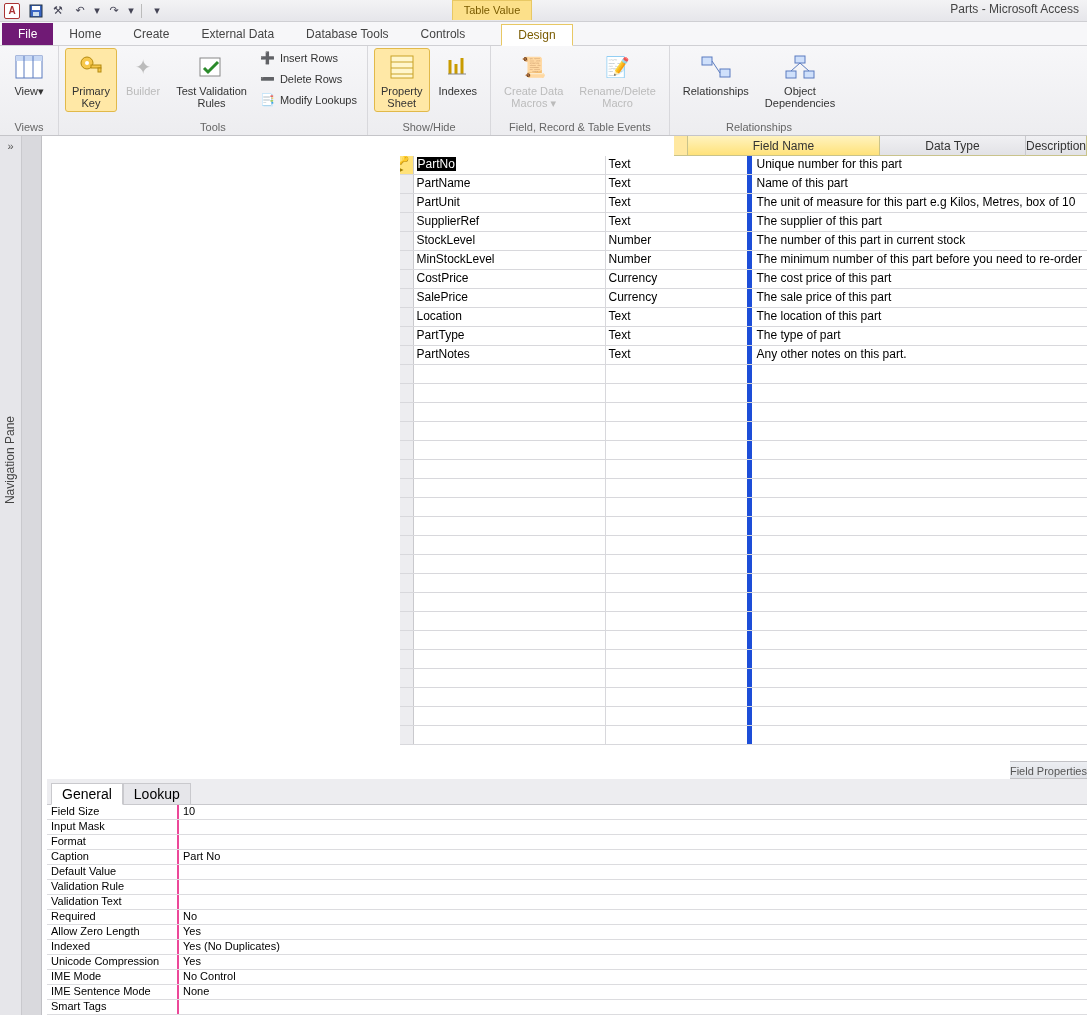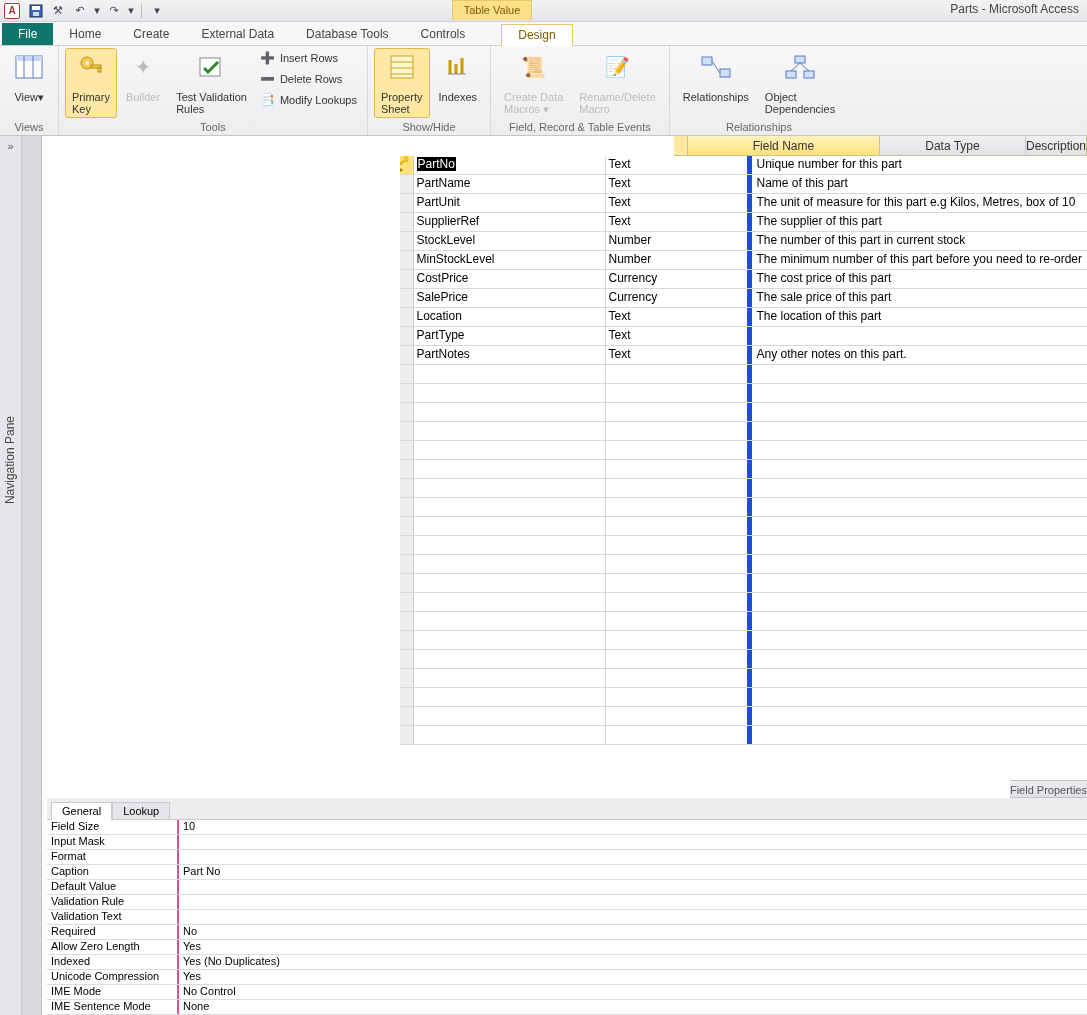--- a/index.html
+++ b/index.html
@@ -58,21 +58,21 @@
 
   
   .menurow {
     height: 24px;
     background: #f7f7f9;
     border-bottom: 1px solid #d0d0d4;
     display:flex; align-items:flex-end;
     padding-left:2px;
   }
   .filetab {
-    background: #0f766e;
+    background: #701a75;
     color:#fff;
     padding:4px 16px;
     font-size:12px;
     height:22px;
     display:flex; align-items:center;
     cursor:pointer;
   }
   .menutab {
     padding:4px 16px;
     color:#444;
@@ -114,21 +114,21 @@
     border:1px solid transparent; border-radius:3px;
     min-width:44px;
   }
   .rbtn-big.active { background:#ffe8a6; border-color:#e1b94a;}
   .rbtn-big.disabled { color:#bbb; }
   .rbtn-big .ico {
     width:32px; height:32px;
     display:flex;align-items:center;justify-content:center;
     font-size:20px;
   }
-  .rbtn-big .txt { font-size:11px; line-height:12px; margin-top:8px; color:#333;}
+  .rbtn-big .txt { font-size:11px; text-align:center; line-height:12px; margin-top:2px; color:#333;}
   .rbtn-big.disabled .txt{color:#bbb;}
   .rbtn-small {
     display:flex; align-items:center; gap:4px;
     padding:1px 4px; cursor:pointer; font-size:11px; color:#333;
     height:20px;
   }
   .rbtn-small .ico{width:16px;height:16px;display:flex;align-items:center;justify-content:center;font-size:12px;}
   .smallcol { display:flex; flex-direction:column; justify-content:center; gap:1px; }
 
   
@@ -187,21 +187,21 @@
     border-top:1px solid #c2c2c6; border-bottom:1px solid #c2c2c6;
     text-align:center; font-size:11px; color:#555; line-height:18px;
   }
   .fp-wrap { display:flex; }
   .fp-left { width: 1040px; }
   .fp-tabs {
     display:flex; gap:0; background:#ededf0; padding:4px 4px 0 4px;
     border-bottom:1px solid #c9c9cd;
   }
   .fp-tab {
-    padding:2px 10px; font-size:11px; border:1px solid #c9c9cd;
+    padding:2px 10px; font-size:14px; border:1px solid #c9c9cd;
     background:#fff; border-bottom:1px solid #fff; margin-bottom:-1px; cursor:pointer;
   }
   .fp-tab.inactive { background:#e6e6ea; border-bottom:1px solid #c9c9cd;}
   .fp-grid { }
   .fprow { display:flex; height:15px; border-bottom:1px solid #dcdcdf;}
   .fprow .k { width:132px; padding:0 4px; font-size:11px; border-right:2px solid #ec4899; background:#fff;}
   .fprow .v { flex:1; padding:0 4px; font-size:11px; background:#fff;}
 
   svg { display:block; }
   
@@ -442,20 +442,21 @@
         <div class="grow">
           <div class="rh"></div>
           <div class="c1">Location</div>
           <div class="c2">Text</div>
           <div class="c3">The location of this part</div>
         </div>
         <div class="grow">
           <div class="rh"></div>
           <div class="c1">PartType</div>
           <div class="c2">Text</div>
+          <div class="c3">The type of part</div>
         </div>
         <div class="grow">
           <div class="rh"></div>
           <div class="c1">PartNotes</div>
           <div class="c2">Text</div>
           <div class="c3">Any other notes on this part.</div>
         </div>
         <div class="grow">
           <div class="rh"></div>
           <div class="c1"></div>
@@ -631,18 +632,22 @@
               <div class="v">Yes</div>
             </div>
             <div class="fprow">
               <div class="k">IME Mode</div>
               <div class="v">No Control</div>
             </div>
             <div class="fprow">
               <div class="k">IME Sentence Mode</div>
               <div class="v">None</div>
             </div>
+            <div class="fprow">
+              <div class="k">Smart Tags</div>
+              <div class="v"></div>
+            </div>
           </div>
       </div>
     </div>
 
   </div>
 </div>
 
 </body></html>

